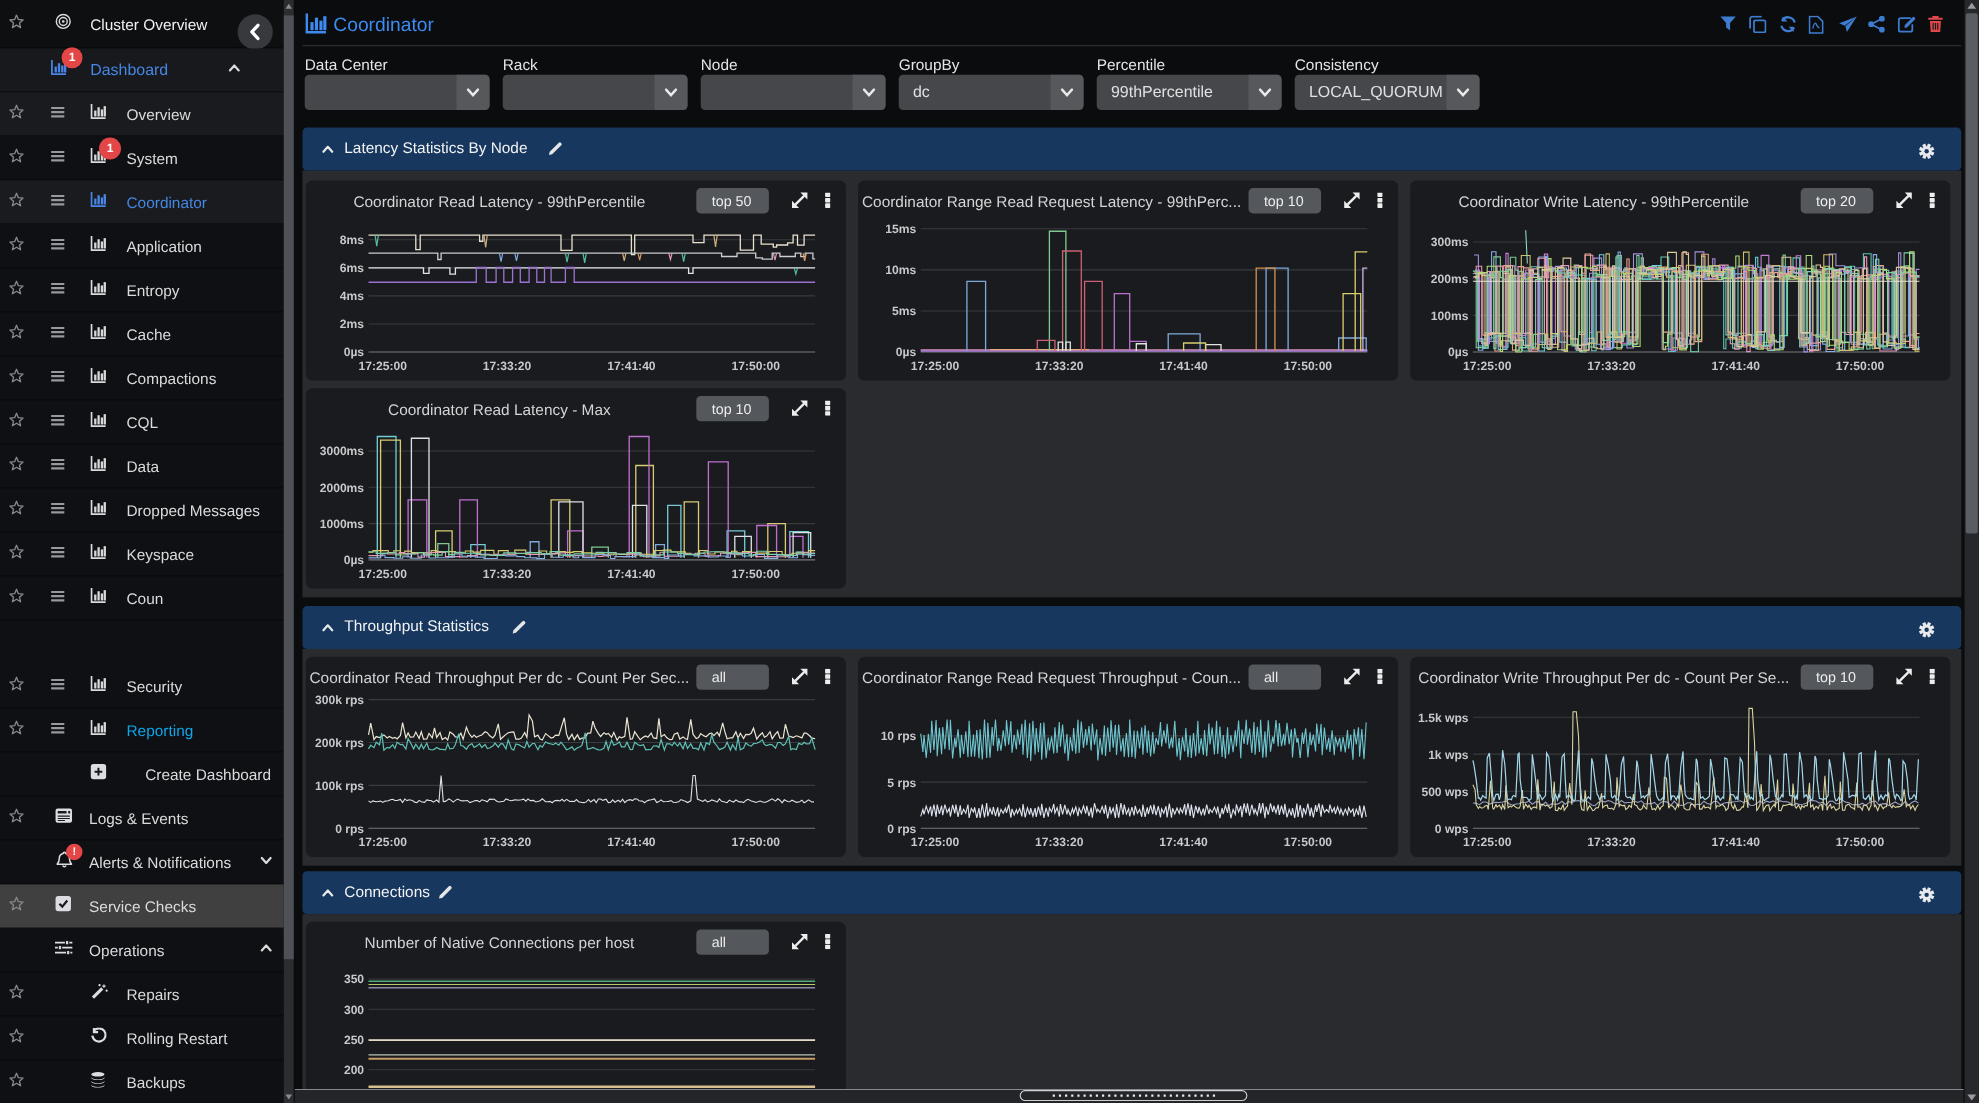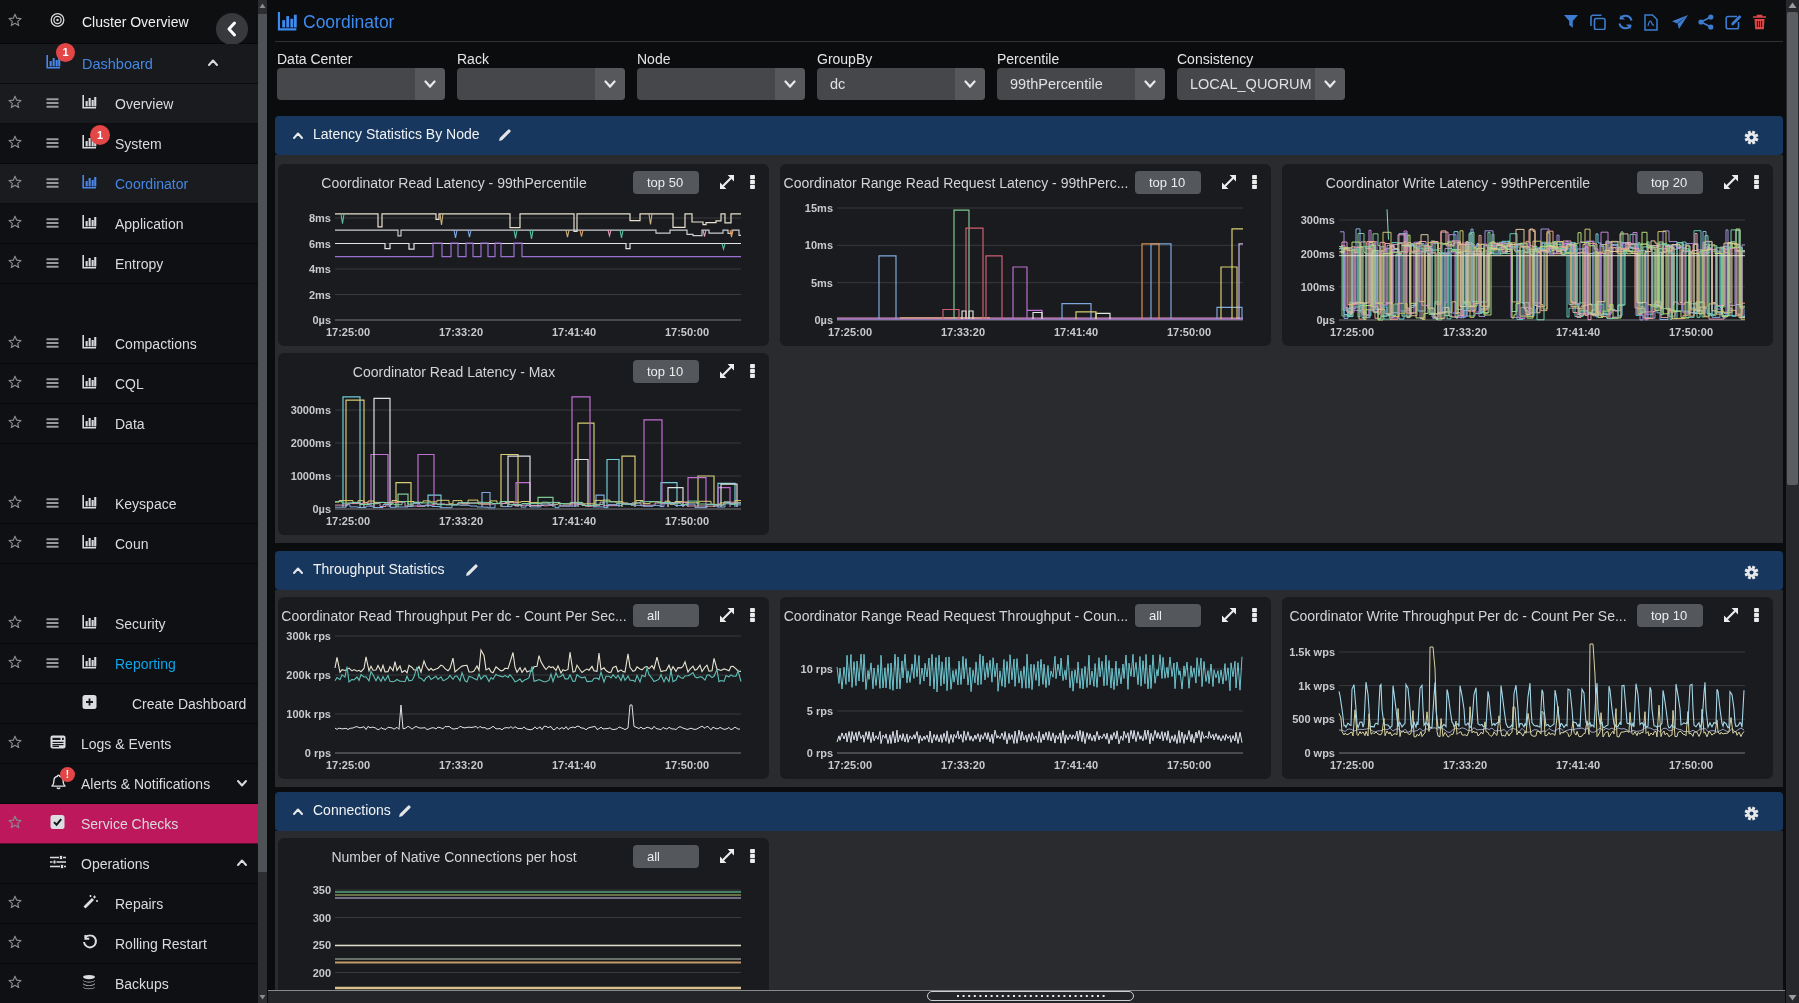--- a/index.html
+++ b/index.html
@@ -131,20 +131,36 @@
         </svg></span>
       <span class="ic" style="left:82px"><svg width="15" height="14" viewBox="0 0 15 14" style="">
           <path d="M1.2 0 V12.8 H14" stroke="#d8d9db" stroke-width="1.6" fill="none"></path>
           <rect x="3.6" y="6" width="2.1" height="5.4" fill="#d8d9db"></rect>
           <rect x="6.6" y="3" width="2.1" height="8.4" fill="#d8d9db"></rect>
           <rect x="9.6" y="5" width="2.1" height="6.4" fill="#d8d9db"></rect>
           <rect x="12.2" y="2" width="2.1" height="9.4" fill="#d8d9db"></rect>
         </svg></span>
       <span class="txt" style="left:115px;color:#dadbdc">Entropy</span>
     </div>
+    <div class="mrow" style="top:284px;background:#0f1013">
+      <span class="ic" style="left:8px"><svg width="14" height="14" viewBox="0 0 14 14" style="">
+          <path d="M7 1.2 L8.7 5.2 L13 5.6 L9.7 8.4 L10.7 12.6 L7 10.3 L3.3 12.6 L4.3 8.4 L1 5.6 L5.3 5.2 Z" fill="none" stroke="#87898c" stroke-width="1.2" stroke-linejoin="round"></path>
+        </svg></span>
+      <span class="ic" style="left:46px"><svg width="13" height="12" viewBox="0 0 13 12" style="">
+          <path d="M0.5 2.2 H12.5 M0.5 6 H12.5 M0.5 9.8 H12.5" stroke="#97999c" stroke-width="2"></path>
+        </svg></span>
+      <span class="ic" style="left:82px"><svg width="15" height="14" viewBox="0 0 15 14" style="">
+          <path d="M1.2 0 V12.8 H14" stroke="#d8d9db" stroke-width="1.6" fill="none"></path>
+          <rect x="3.6" y="6" width="2.1" height="5.4" fill="#d8d9db"></rect>
+          <rect x="6.6" y="3" width="2.1" height="8.4" fill="#d8d9db"></rect>
+          <rect x="9.6" y="5" width="2.1" height="6.4" fill="#d8d9db"></rect>
+          <rect x="12.2" y="2" width="2.1" height="9.4" fill="#d8d9db"></rect>
+        </svg></span>
+      <span class="txt" style="left:115px;color:#dadbdc">Cache</span>
+    </div>
     <div class="mrow" style="top:324px;background:#0f1013">
       <span class="ic" style="left:8px"><svg width="14" height="14" viewBox="0 0 14 14" style="">
           <path d="M7 1.2 L8.7 5.2 L13 5.6 L9.7 8.4 L10.7 12.6 L7 10.3 L3.3 12.6 L4.3 8.4 L1 5.6 L5.3 5.2 Z" fill="none" stroke="#87898c" stroke-width="1.2" stroke-linejoin="round"></path>
         </svg></span>
       <span class="ic" style="left:46px"><svg width="13" height="12" viewBox="0 0 13 12" style="">
           <path d="M0.5 2.2 H12.5 M0.5 6 H12.5 M0.5 9.8 H12.5" stroke="#97999c" stroke-width="2"></path>
         </svg></span>
       <span class="ic" style="left:82px"><svg width="15" height="14" viewBox="0 0 15 14" style="">
           <path d="M1.2 0 V12.8 H14" stroke="#d8d9db" stroke-width="1.6" fill="none"></path>
           <rect x="3.6" y="6" width="2.1" height="5.4" fill="#d8d9db"></rect>
@@ -178,20 +194,36 @@
           <path d="M0.5 2.2 H12.5 M0.5 6 H12.5 M0.5 9.8 H12.5" stroke="#97999c" stroke-width="2"></path>
         </svg></span>
       <span class="ic" style="left:82px"><svg width="15" height="14" viewBox="0 0 15 14" style="">
           <path d="M1.2 0 V12.8 H14" stroke="#d8d9db" stroke-width="1.6" fill="none"></path>
           <rect x="3.6" y="6" width="2.1" height="5.4" fill="#d8d9db"></rect>
           <rect x="6.6" y="3" width="2.1" height="8.4" fill="#d8d9db"></rect>
           <rect x="9.6" y="5" width="2.1" height="6.4" fill="#d8d9db"></rect>
           <rect x="12.2" y="2" width="2.1" height="9.4" fill="#d8d9db"></rect>
         </svg></span>
       <span class="txt" style="left:115px;color:#dadbdc">Data</span>
+    </div>
+    <div class="mrow" style="top:444px;background:#0f1013">
+      <span class="ic" style="left:8px"><svg width="14" height="14" viewBox="0 0 14 14" style="">
+          <path d="M7 1.2 L8.7 5.2 L13 5.6 L9.7 8.4 L10.7 12.6 L7 10.3 L3.3 12.6 L4.3 8.4 L1 5.6 L5.3 5.2 Z" fill="none" stroke="#87898c" stroke-width="1.2" stroke-linejoin="round"></path>
+        </svg></span>
+      <span class="ic" style="left:46px"><svg width="13" height="12" viewBox="0 0 13 12" style="">
+          <path d="M0.5 2.2 H12.5 M0.5 6 H12.5 M0.5 9.8 H12.5" stroke="#97999c" stroke-width="2"></path>
+        </svg></span>
+      <span class="ic" style="left:82px"><svg width="15" height="14" viewBox="0 0 15 14" style="">
+          <path d="M1.2 0 V12.8 H14" stroke="#d8d9db" stroke-width="1.6" fill="none"></path>
+          <rect x="3.6" y="6" width="2.1" height="5.4" fill="#d8d9db"></rect>
+          <rect x="6.6" y="3" width="2.1" height="8.4" fill="#d8d9db"></rect>
+          <rect x="9.6" y="5" width="2.1" height="6.4" fill="#d8d9db"></rect>
+          <rect x="12.2" y="2" width="2.1" height="9.4" fill="#d8d9db"></rect>
+        </svg></span>
+      <span class="txt" style="left:115px;color:#dadbdc">Dropped Messages</span>
     </div>
     <div class="mrow" style="top:484px;background:#0f1013">
       <span class="ic" style="left:8px"><svg width="14" height="14" viewBox="0 0 14 14" style="">
           <path d="M7 1.2 L8.7 5.2 L13 5.6 L9.7 8.4 L10.7 12.6 L7 10.3 L3.3 12.6 L4.3 8.4 L1 5.6 L5.3 5.2 Z" fill="none" stroke="#87898c" stroke-width="1.2" stroke-linejoin="round"></path>
         </svg></span>
       <span class="ic" style="left:46px"><svg width="13" height="12" viewBox="0 0 13 12" style="">
           <path d="M0.5 2.2 H12.5 M0.5 6 H12.5 M0.5 9.8 H12.5" stroke="#97999c" stroke-width="2"></path>
         </svg></span>
       <span class="ic" style="left:82px"><svg width="15" height="14" viewBox="0 0 15 14" style="">
           <path d="M1.2 0 V12.8 H14" stroke="#d8d9db" stroke-width="1.6" fill="none"></path>
@@ -272,21 +304,21 @@
     <div class="mrow" style="top:764px;background:#0f1013">
       <span class="ic" style="left:50px"><svg width="17" height="16" viewBox="0 0 17 16" style="">
           <path d="M8.5 1.2 a1.1 1.1 0 0 1 1.1 1.1 a4.6 4.6 0 0 1 3.5 4.5 c0 3.6 1.1 4.6 1.9 5.3 H2 c0.8-0.7 1.9-1.7 1.9-5.3 a4.6 4.6 0 0 1 3.5-4.5 A1.1 1.1 0 0 1 8.5 1.2 Z M7 13.4 a1.6 1.6 0 0 0 3 0" fill="none" stroke="#dcdde0" stroke-width="1.4" stroke-linejoin="round"></path>
         </svg></span>
       <span class="txt" style="left:81px">Alerts &amp; Notifications</span>
       <span class="ic" style="left:236px"><svg width="12" height="12" viewBox="0 0 12 12" style="">
           <path d="M2 4 L6 8.5 L10 4" fill="none" stroke="#d9dadc" stroke-width="2" stroke-linecap="round" stroke-linejoin="round"></path>
         </svg></span>
       <div class="badge" style="left:60px;top:3px;width:15px;height:15px;line-height:15px;font-size:10px">!</div>
     </div>
-    <div class="mrow" style="top:804px;background:#be185d">
+    <div class="mrow" style="top:804px;background:#404040">
       <span class="ic" style="left:8px"><svg width="14" height="14" viewBox="0 0 14 14" style="">
           <path d="M7 1.2 L8.7 5.2 L13 5.6 L9.7 8.4 L10.7 12.6 L7 10.3 L3.3 12.6 L4.3 8.4 L1 5.6 L5.3 5.2 Z" fill="none" stroke="#87898c" stroke-width="1.2" stroke-linejoin="round"></path>
         </svg></span>
       <span class="ic" style="left:50px"><svg width="15" height="15" viewBox="0 0 15 15" style="">
           <rect x="0.5" y="0.5" width="14" height="14" rx="2.5" fill="#dcdde0"></rect>
           <path d="M4 7.6 L6.6 10.2 L11.2 4.6" stroke="#17191c" stroke-width="2" fill="none"></path>
         </svg></span>
       <span class="txt" style="left:81px">Service Checks</span>
     </div>
     <div class="mrow" style="top:844px;background:#0f1013">

